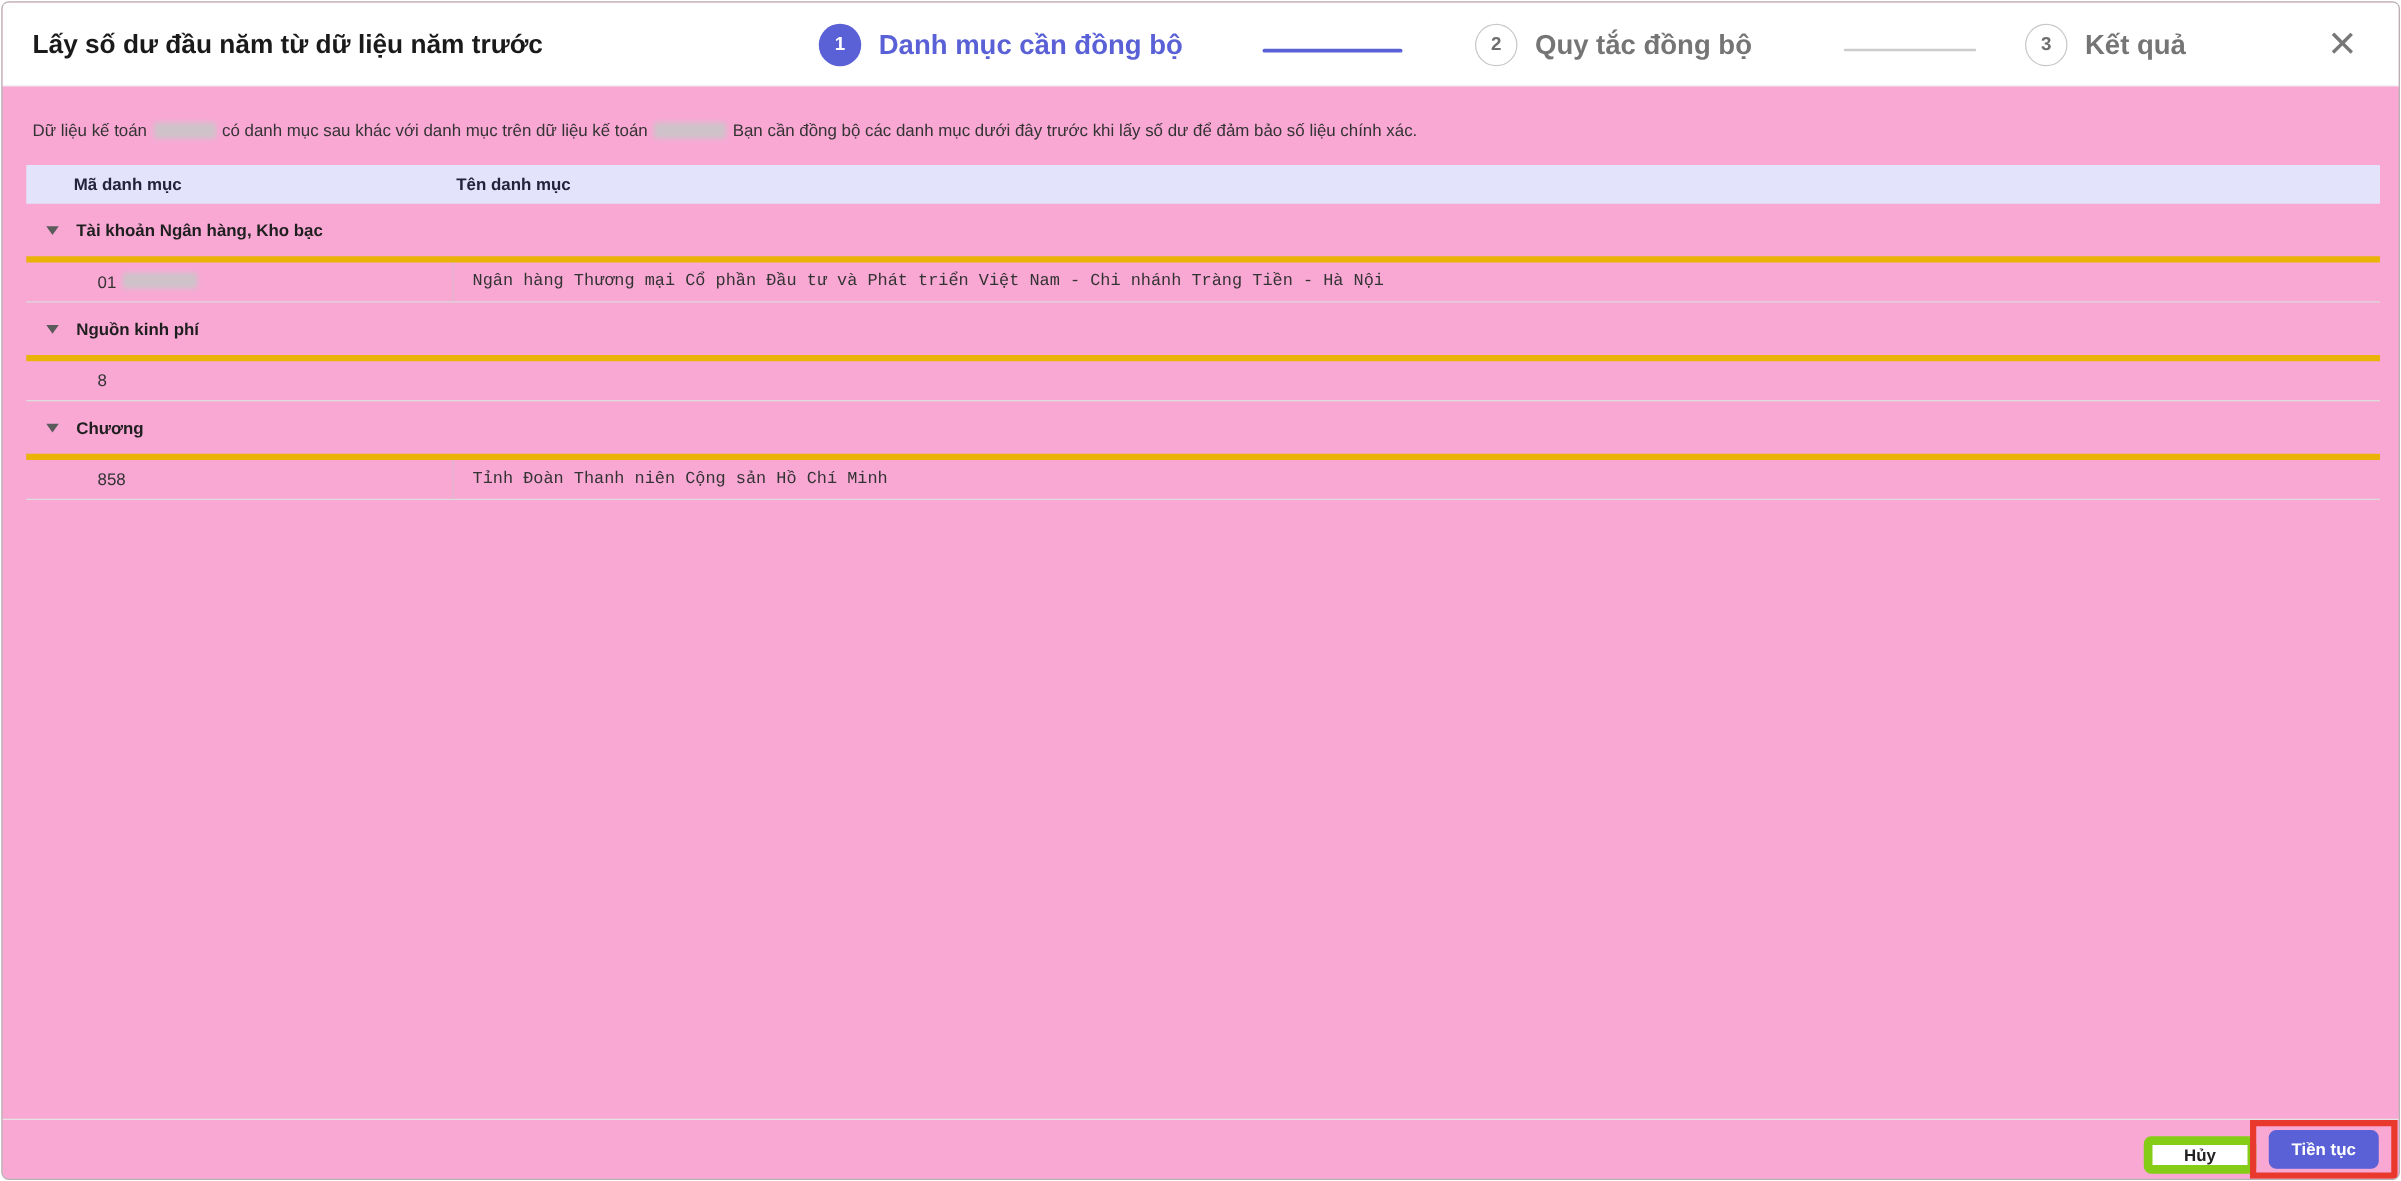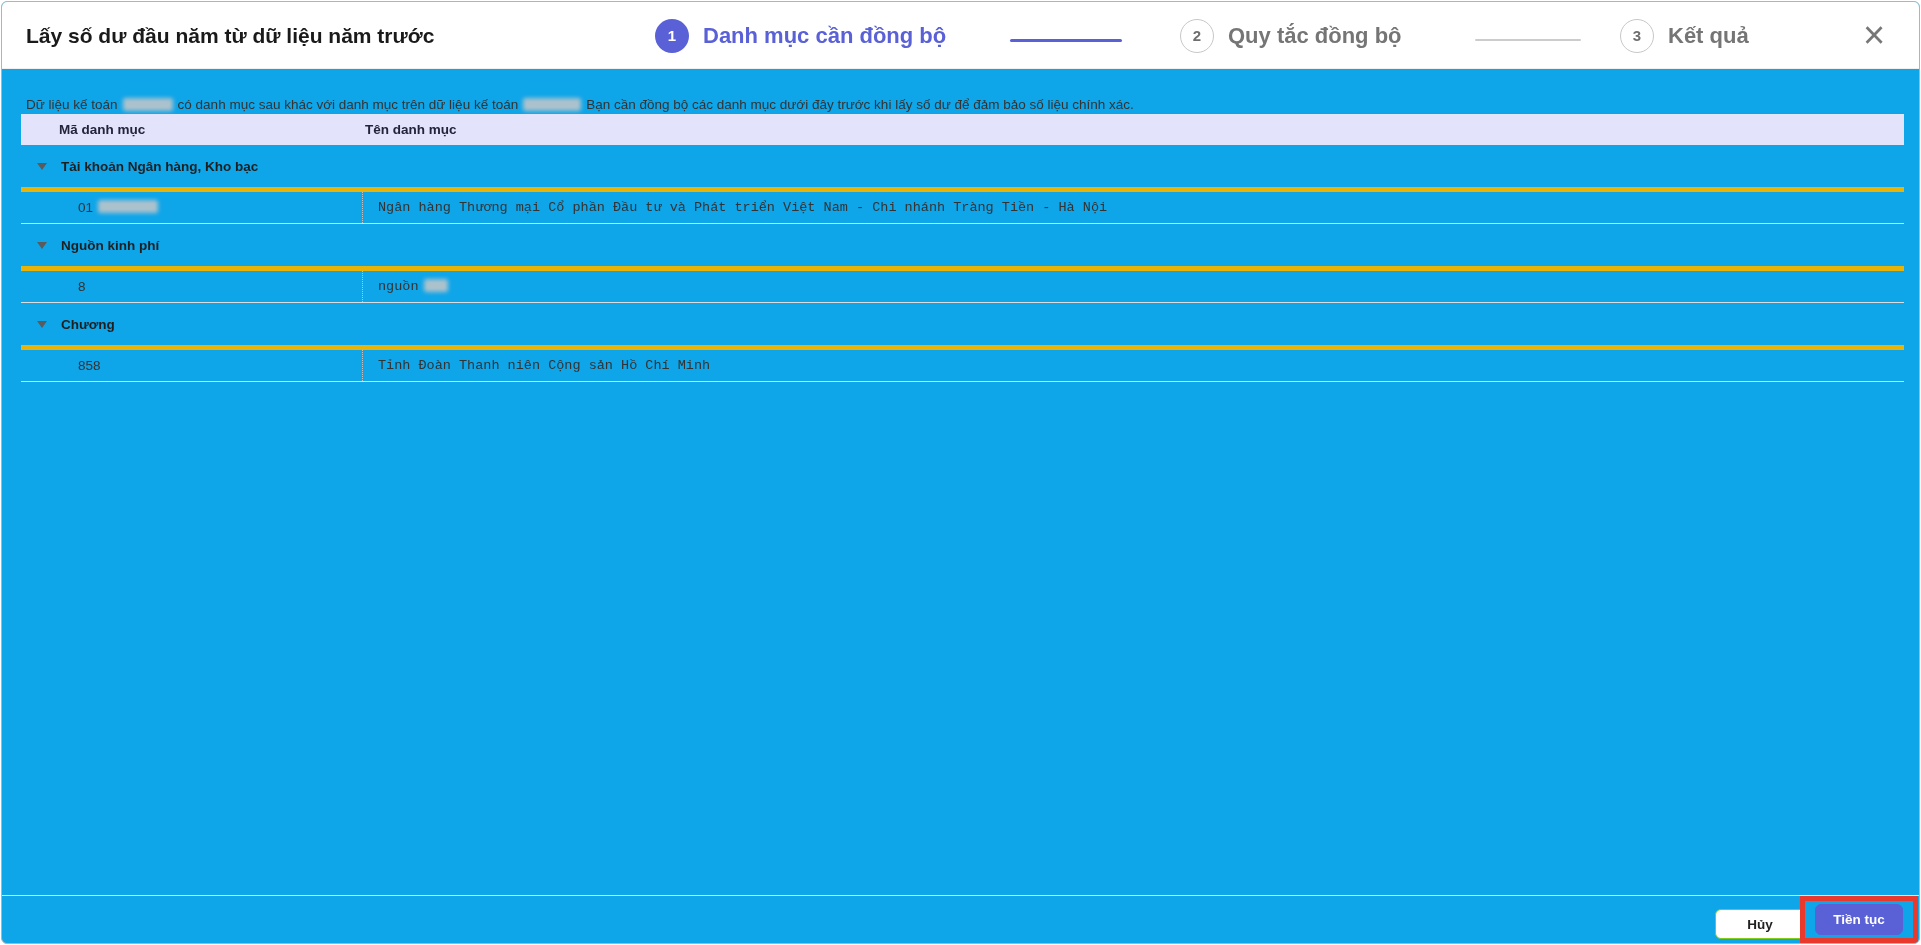--- a/index.html
+++ b/index.html
@@ -1,17 +1,17 @@
 <!DOCTYPE html>
 <html><head>
 <meta charset="utf-8">
 <style>
   * { margin:0; padding:0; box-sizing:border-box; }
   html,body { width:1921px; height:945px; background:#fff; font-family:"Liberation Sans","DejaVu Sans",sans-serif; }
-  .dialog { position:relative; width:1919px; height:943px; margin:1px; background:#0ea5e9; border:1px solid #b3b3b3; border-radius:6px; overflow:hidden; }
+  .dialog { position:relative; width:1919px; height:943px; margin:1px; background:#f9a8d4; border:1px solid #b3b3b3; border-radius:6px; overflow:hidden; }
 
   
   .header { position:absolute; top:0; left:0; right:0; height:67px; border-bottom:1px solid #f0f0f0; background:#fff; }
   .title { position:absolute; left:24px; top:0; height:67px; line-height:67px; font-size:21px; font-weight:700; color:#1a1a1a; white-space:nowrap; }
   .step { position:absolute; top:0; height:67px; display:flex; align-items:center; gap:14px; }
   .step.s1 { left:653px; }
   .step.s2 { left:1178px; }
   .step.s3 { left:1618px; }
   .step-circle { width:34px; height:34px; border-radius:50%; display:flex; align-items:center; justify-content:center; font-size:15px; font-weight:700; }
   .step-circle.active { background:#5a61d6; color:#ffffff; }
@@ -23,37 +23,37 @@
   .connector.c1 { left:1008px; width:112px; height:3px; background:#5a61d6; }
   .connector.c2 { left:1473px; width:106px; height:2px; background:#cccccc; }
   .close-btn { position:absolute; right:26px; top:14px; width:38px; height:38px; background:none; border:none; cursor:pointer; color:#777777; font-size:38px; line-height:36px; font-weight:400; text-align:center; padding:0; }
 
   
   .desc { position:absolute; left:24px; top:95px; font-size:13.5px; color:#333333; white-space:nowrap;text-align:right; }
   .redact { display:inline-block; vertical-align:middle; height:13px; background:#c7c7c7; border-radius:2px; filter:blur(2px); opacity:.85; margin:0 5px 2px 5px; }
   .redact.w50 { width:50px; } .redact.w58 { width:58px; } .redact.w60 { width:60px; } .redact.w24 { width:24px; }
 
   
-  .table { position:absolute; left:19px; top:112px; width:1883px; font-size:13.5px; color:#333333; }
+  .table { position:absolute; left:19px; top:130px; width:1883px; font-size:13.5px; color:#333333; }
   .thead { display:flex; height:31px; background:#e3e3fb; column-gap:2px; }
   .th { display:flex; align-items:center; font-weight:700; color:#23233c; }
   .th.code { width:327px; padding-left:38px; }
   .th.name { flex:1; padding-left:15px; }
   .group-row { display:flex; align-items:center; height:47px; border-bottom:5px solid #eab308; }
   .tri { width:0; height:0; border-left:5px solid transparent; border-right:5px solid transparent; border-top:7px solid #5b5b5b; margin-left:16px; margin-right:14px; cursor:pointer; }
   .group-label { font-weight:700; color:#1f1f1f; }
   .data-row { display:flex; height:32px; border-bottom:1px solid #dcdcdc;gap:13px; }
   .td { display:flex; align-items:center; }
   .td.code { width:328px; padding-left:57px; }
   .td.name { flex:1; padding-left:15px; border-left:1px dotted #c2c2c2;font-family:Liberation Mono, monospace; }
 
   
   .footer-line { position:absolute; left:0; right:0; top:893px; height:1px; background:#e4e4e4; }
   .btn { border-radius:6px; font-size:13.5px; font-weight:600; cursor:pointer; }
-  .btn-cancel { position:absolute; left:1713px; top:907px; width:90px; height:30px; background:#ffffff; border:1px solid #84cc16; color:#222222; }
+  .btn-cancel { position:absolute; left:1713px; top:907px; width:90px; height:30px; background:#ffffff; border:7px solid #84cc16; color:#222222; }
   .annotation { position:absolute; left:1798px; top:894px; width:118px; height:47px; border:5px solid #e9382c; display:flex; align-items:center; justify-content:center; }
   .btn-primary { width:88px; height:31px; background:#5a61d6; border:1px solid #5a61d6; color:#ffffff; }
 </style>
 </head>
 <body>
 
 <div class="dialog">
 
   <div class="header">
     <div class="title">Lấy số dư đầu năm từ dữ liệu năm trước</div>
@@ -103,24 +103,20 @@
     </div>
 
     <div class="group-row">
       <span class="tri"></span>
       <span class="group-label">Nguồn kinh phí</span>
     </div>
     <div class="data-row">
       <div class="td code">
           <span>8</span>
         </div>
-      <div class="td name">
-          <span>nguồn</span>
-          <span class="redact w24"></span>
-        </div>
     </div>
 
     <div class="group-row">
       <span class="tri"></span>
       <span class="group-label">Chương</span>
     </div>
     <div class="data-row">
       <div class="td code">
           <span>858</span>
         </div>

